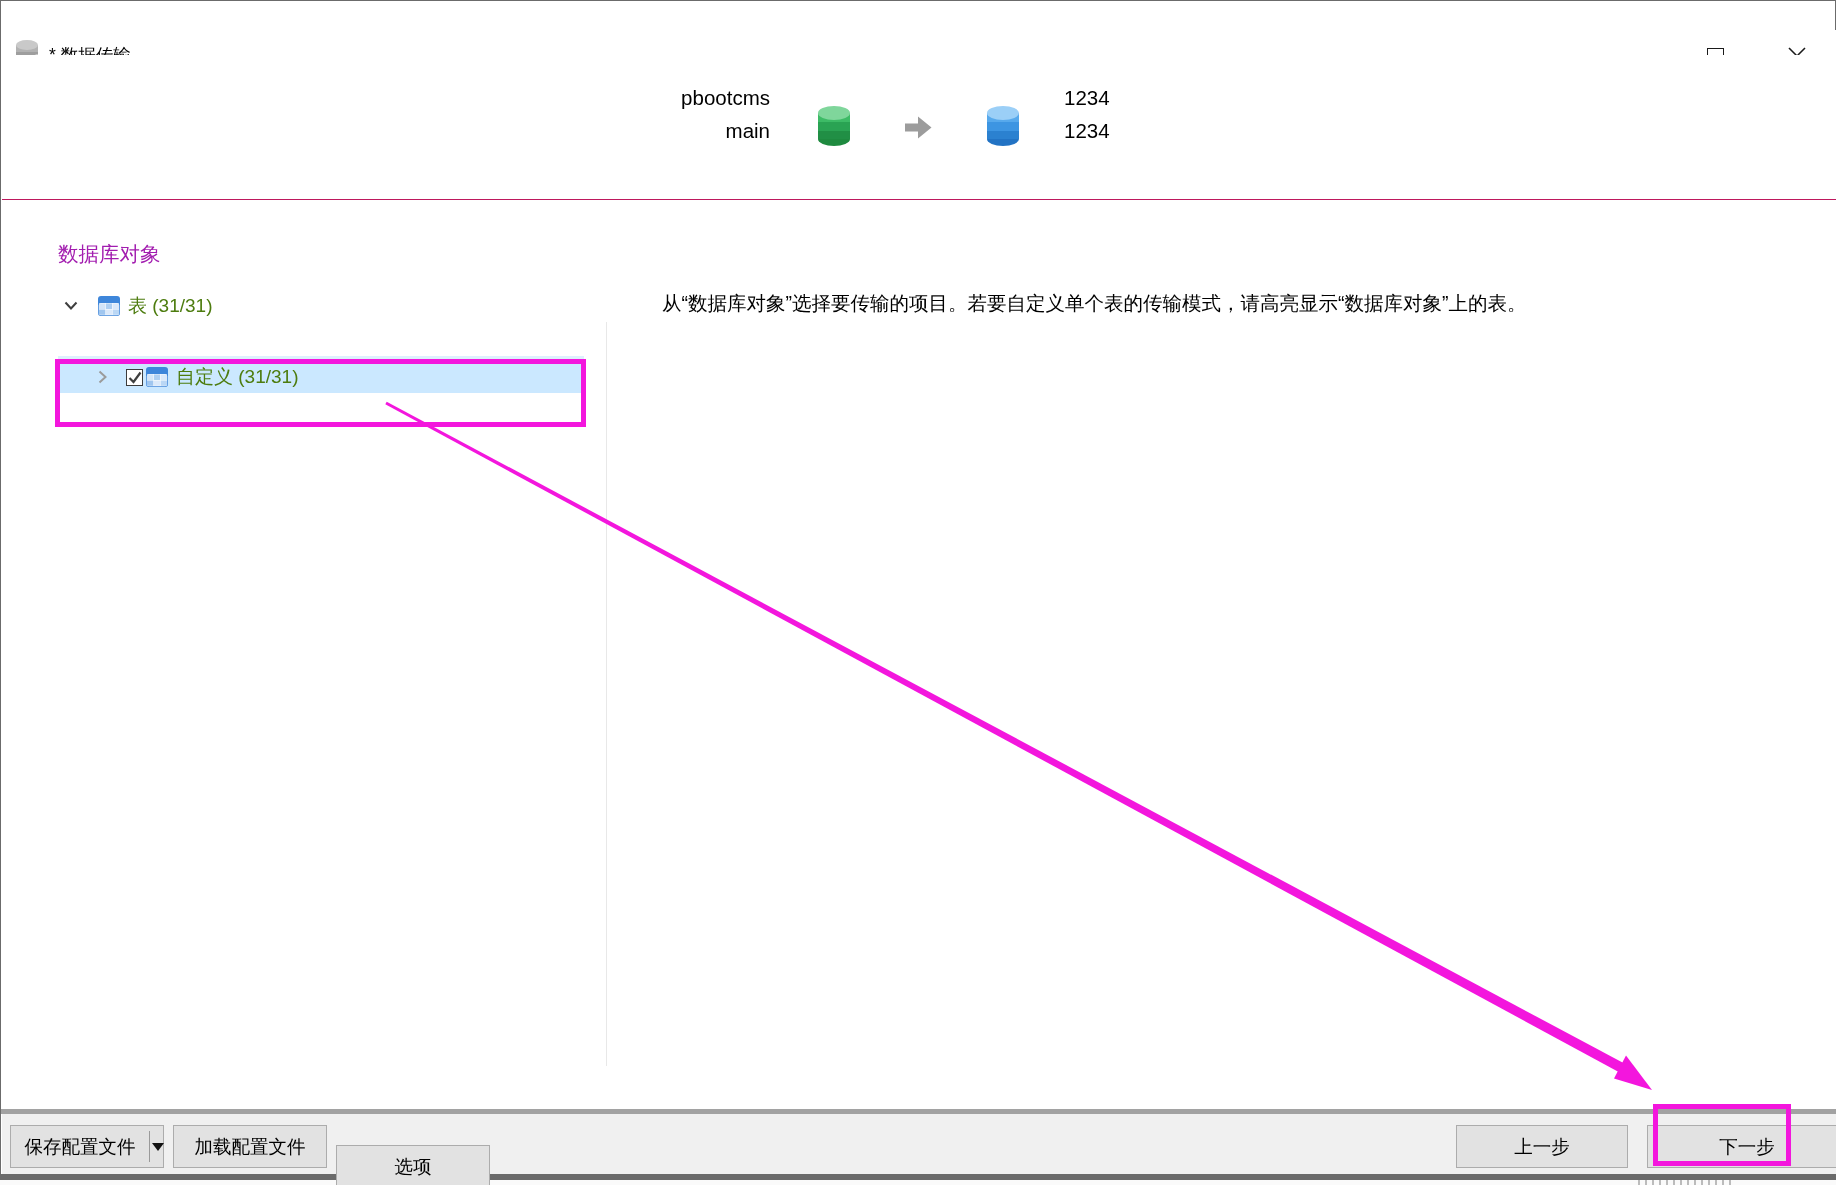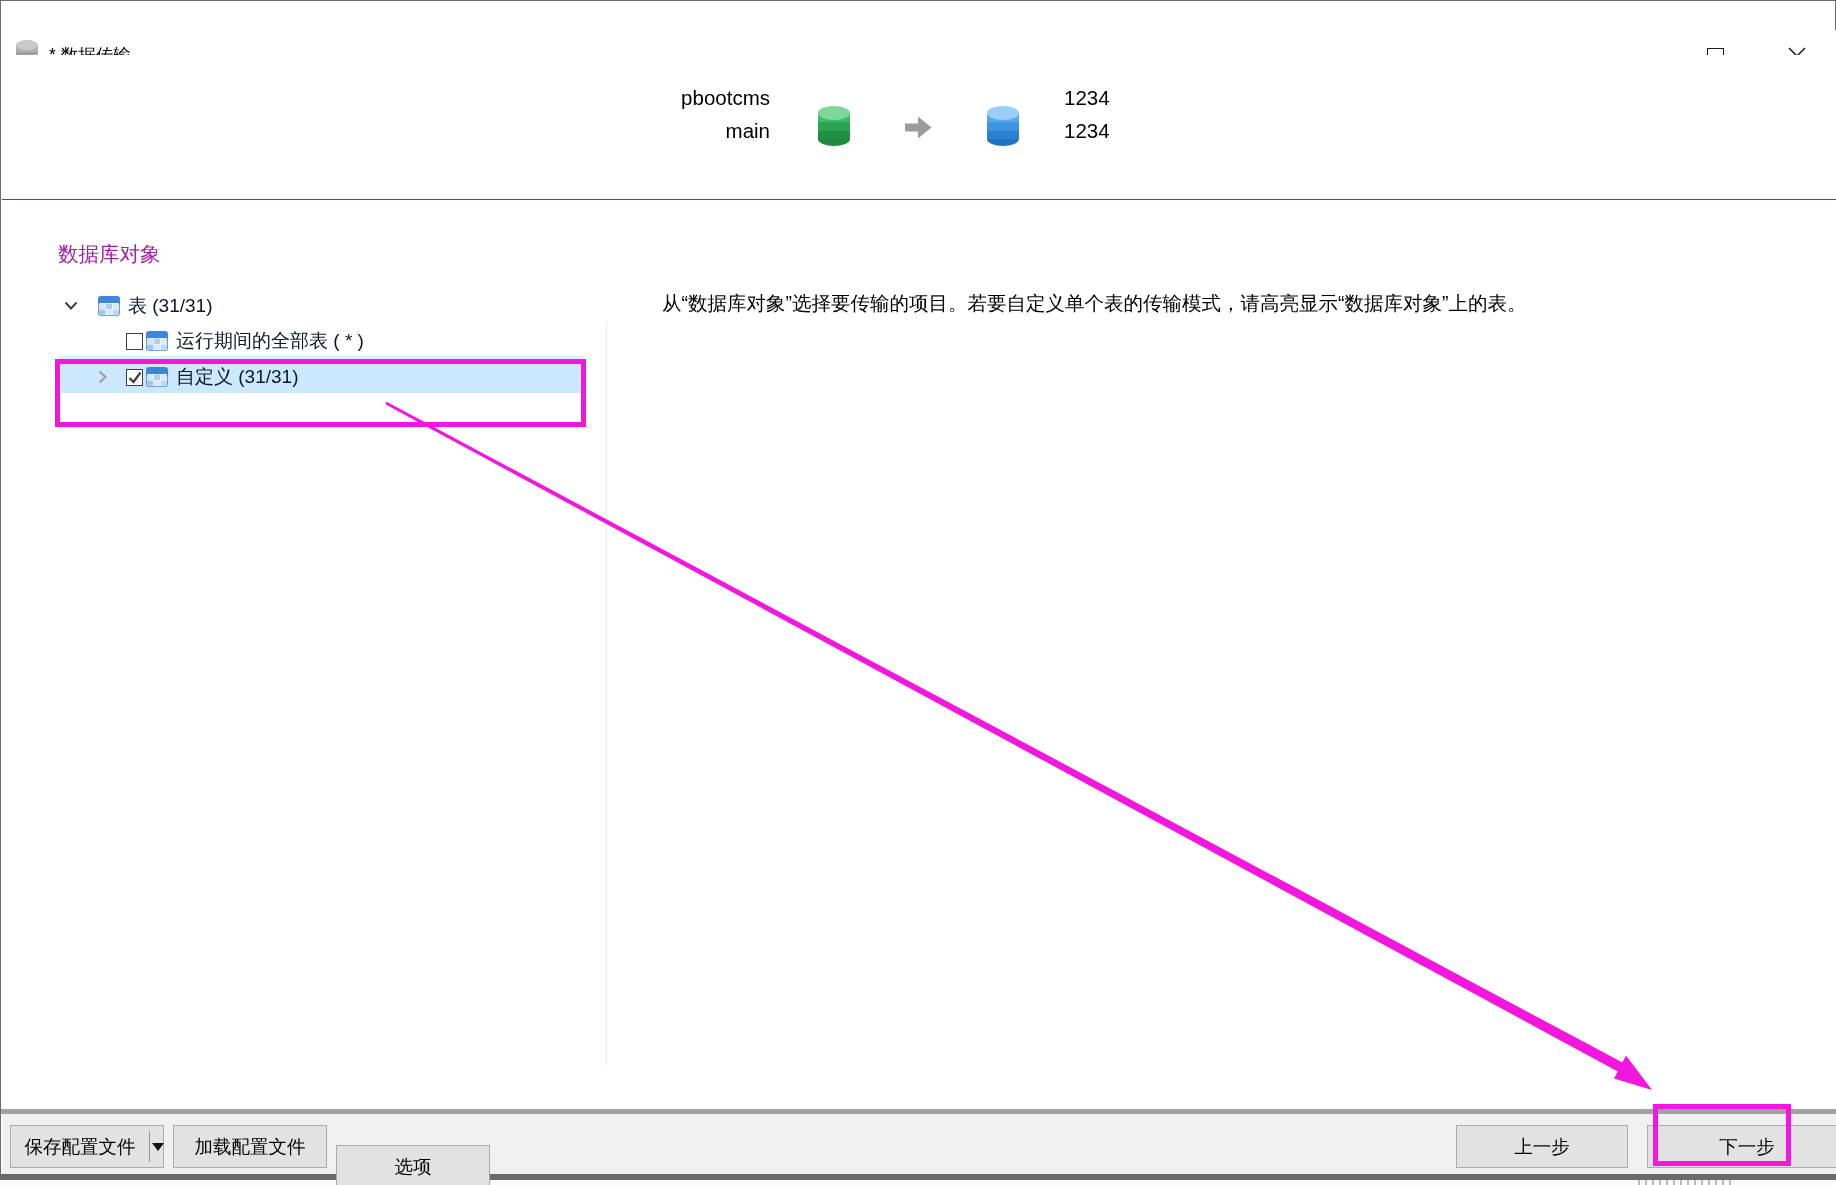--- a/index.html
+++ b/index.html
@@ -35,21 +35,21 @@
   .content{position:absolute;left:1px;top:199px;width:1834px;height:909px;background:#fff;}
   .vsep{position:absolute;left:605px;top:321px;width:1px;height:744px;background:#e8e8e8;}
   .sidebar-heading{position:absolute;left:57px;top:239px;font-size:20.5px;color:#a21caf;}
   .instruction{position:absolute;left:661px;top:289px;font-size:19.5px;white-space:nowrap;}
 
   .tree-row{position:absolute;left:57px;width:526px;height:30px;display:flex;align-items:center;font-size:19px;}
   .row-tables{top:290px;}
   .row-alltables{top:325px;}
   .row-custom{top:360px;height:32px;background:#cbe8ff;align-items:center;}
   .pre-strip{position:absolute;left:57px;top:355px;width:526px;height:5px;background:#def0fd;}
-  .tree-label{white-space:nowrap;color:#0f172a;}
+  .tree-label{white-space:nowrap;color:#4d7c0f;}
   .chk{width:17px;height:17px;box-sizing:border-box;background:#fff;border:1.6px solid #3c3c3c;
        display:inline-flex;align-items:center;justify-content:center;}
   .table-ic{width:22px;height:20px;display:inline-block;}
   .sp{display:inline-block;}
 
   
   .anno-rect{position:absolute;box-sizing:border-box;border:5px solid #f316dd;z-index:60;background:transparent;}
   .rect-tree{left:55px;top:359px;width:531px;height:68px;}
   .rect-next{left:1653px;top:1104px;width:138px;height:62px;}
   .anno-arrow{position:absolute;left:0;top:0;z-index:55;pointer-events:none;}
@@ -149,37 +149,20 @@
           <rect x="7.9" y="7.4" width="6.2" height="5.6" fill="#aecff2"></rect>
           <rect x="14.6" y="7.4" width="6.4" height="5.6" fill="#dbe9fa"></rect>
         <rect x="1" y="13.5" width="6.4" height="5.3" fill="#a0c6ef"></rect>
           <rect x="7.9" y="13.5" width="6.2" height="5.3" fill="#dbe9fa"></rect>
           <rect x="14.6" y="13.5" width="6.4" height="5.3" fill="#bad7f5"></rect>
       </svg>
       <span class="sp" style="width:8px"></span>
       <span class="tree-label">表 (31/31)</span>
     </div>
 
-    <div class="tree-row row-alltables">
-      <span class="sp" style="width:68px"></span>
-      <span class="chk"></span>
-      <span class="sp" style="width:3px"></span>
-      <svg class="table-ic" viewBox="0 0 22 20">
-        <rect x="0" y="0" width="22" height="20" rx="3" fill="#3e86da"></rect>
-        <rect x="0.8" y="7" width="20.4" height="12.2" rx="2" fill="#ffffff"></rect>
-        <rect x="1" y="7.4" width="6.4" height="5.6" fill="#d4e5f8"></rect>
-          <rect x="7.9" y="7.4" width="6.2" height="5.6" fill="#aecff2"></rect>
-          <rect x="14.6" y="7.4" width="6.4" height="5.6" fill="#dbe9fa"></rect>
-        <rect x="1" y="13.5" width="6.4" height="5.3" fill="#a0c6ef"></rect>
-          <rect x="7.9" y="13.5" width="6.2" height="5.3" fill="#dbe9fa"></rect>
-          <rect x="14.6" y="13.5" width="6.4" height="5.3" fill="#bad7f5"></rect>
-      </svg>
-      <span class="sp" style="width:8px"></span>
-      <span class="tree-label">运行期间的全部表 ( * )</span>
-    </div>
 
     <div class="pre-strip"></div>
     <div class="tree-row row-custom">
       <span class="sp" style="width:40px"></span>
       <svg width="10" height="14" viewBox="0 0 10 14">
         <polyline points="1.5,1.5 7.5,7 1.5,12.5" fill="none" stroke="#9b9b9b" stroke-width="2"></polyline>
       </svg>
       <span class="sp" style="width:18px"></span>
       <span class="chk">
         <svg width="14" height="13" viewBox="0 0 14 13">

